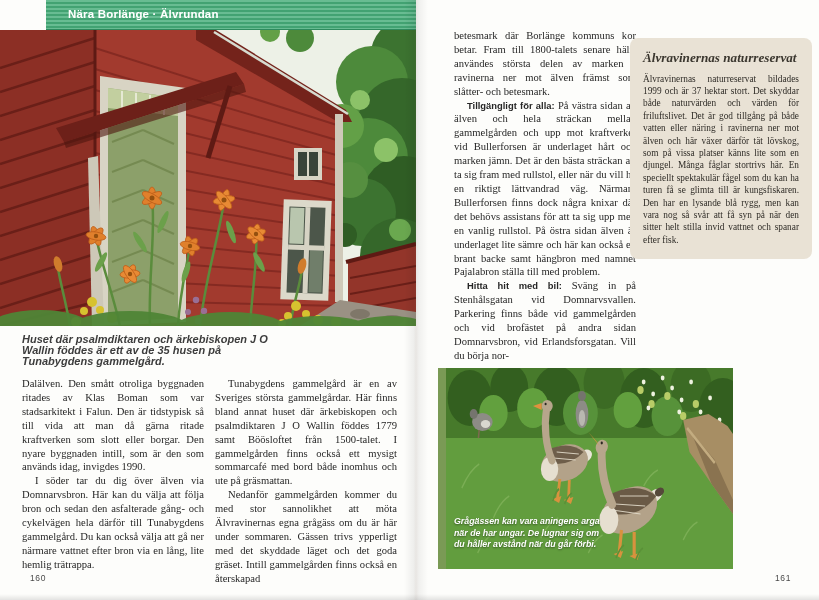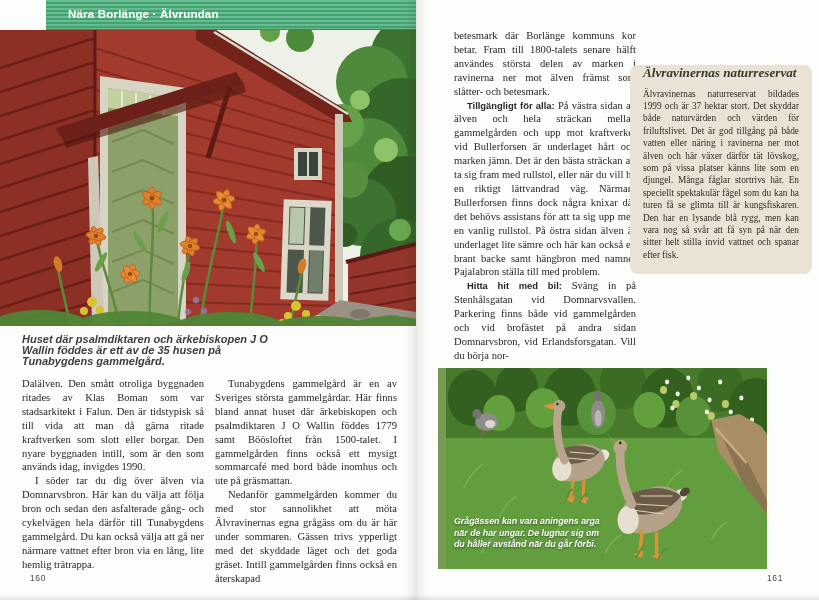--- a/index.html
+++ b/index.html
@@ -23,21 +23,21 @@
   }
   .banner-title {
     position: absolute; left: 22px; top: 8px;
     font-family: "Liberation Sans", sans-serif;
     font-weight: bold; font-size: 11.5px; color: #ffffff;
     letter-spacing: 0.2px; white-space: nowrap;
   }
 
   .photo { position: absolute; overflow: hidden; background: #7a9a55; }
   #house-photo { left: 0; top: 30px; width: 416px; height: 296px; }
-  #geese-photo { left: 22px; top: 368px; width: 329px; height: 201px; padding-left: 8px; }
+  #geese-photo { left: 22px; top: 368px; width: 295px; height: 201px; padding-left: 8px; }
   .photo svg { display: block; width: 100%; height: 100%; }
 
   .caption {
     font-family: "Liberation Sans", sans-serif;
     font-style: italic; font-weight: bold;
     font-size: 11px; line-height: 11px; color: #3d3d3d;
   }
   #house-caption { position: absolute; left: 22px; top: 334px; width: 256px; }
   #geese-caption {
     position: absolute; left: 16px; bottom: 18px; width: 158px;
@@ -56,41 +56,41 @@
   #rp-col1 { left: 38px;  top: 29px; }
   #rp-col2 { left: 214px; top: 38px; }
 
   .lbl {
     font-family: "Liberation Sans", sans-serif;
     font-weight: bold; font-size: 9.4px;
   }
 
   .infobox {
     background: #e9e2d5; border-radius: 8px;
-    padding: 0 13px 13px; width: 182px; margin-top: 27px;
+    padding: 12px 13px 13px; width: 182px;
   }
   .infobox-title {
     font-family: "Liberation Serif", serif;
     font-style: italic; font-weight: bold;
     font-size: 13.2px; line-height: 15.5px;
     color: #3b372f; margin-bottom: 7px;
   }
   .infobox-body {
     font-size: 9.3px; line-height: 12.4px;
     text-align: justify; color: #2f2c27;
   }
   .after-box { margin-top: 13px; width: 182px; }
 
   .pagenum {
     position: absolute; bottom: 17px;
     font-family: "Liberation Sans", sans-serif;
     font-size: 8.5px; color: #4a4a4a; letter-spacing: 0.6px;
   }
   #pn-left  { left: 30px; }
-  #pn-right { right: 36px; margin-top: 20px; }
+  #pn-right { right: 28px; margin-top: 20px; }
 
   .fold {
     position: absolute; left: 404px; top: 0; width: 24px; height: 600px;
     background: linear-gradient(90deg,
       rgba(0,0,0,0) 0%, rgba(0,0,0,0.06) 40%,
       rgba(80,60,50,0.12) 50%, rgba(0,0,0,0.05) 62%, rgba(0,0,0,0) 100%);
     pointer-events: none; z-index: 5;
   }
   .edge-shadow {
     position: absolute; left: 0; bottom: 0; width: 819px; height: 6px;

